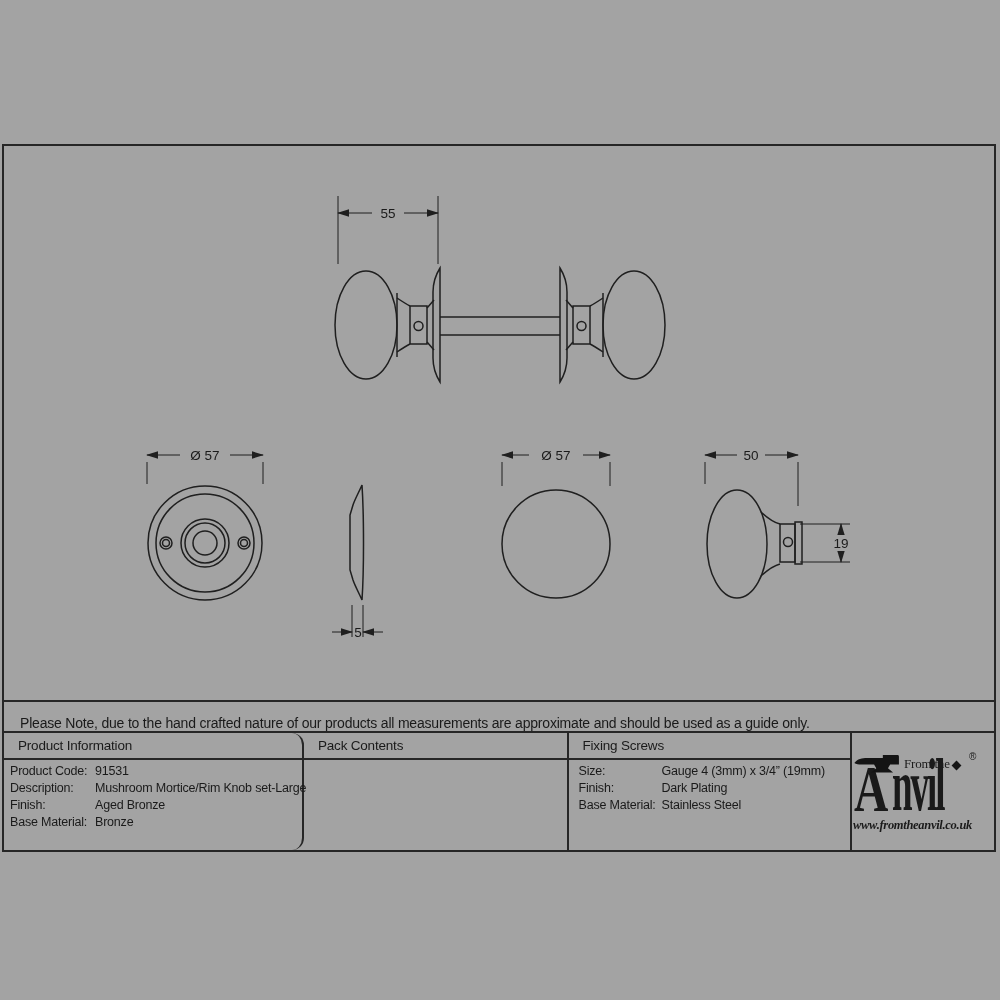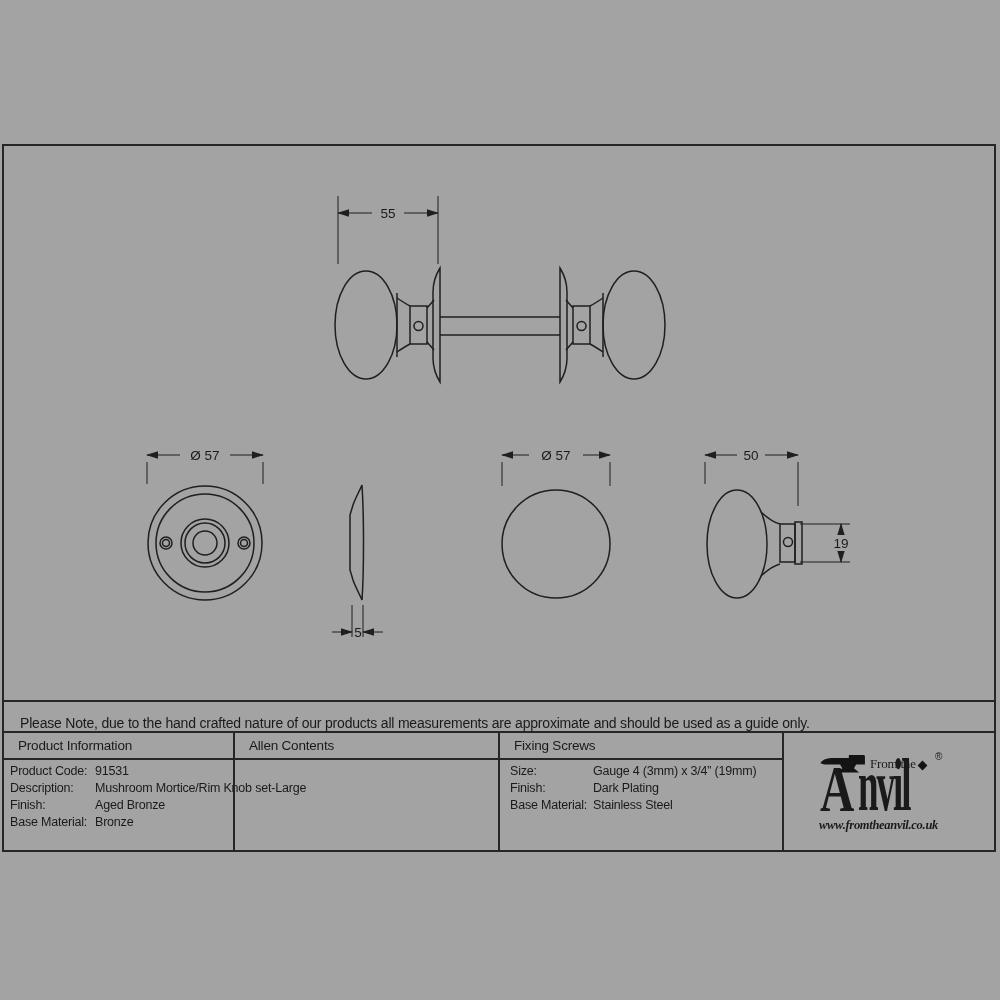--- a/index.html
+++ b/index.html
@@ -10,21 +10,21 @@
   .drawing-svg{position:absolute;left:0;top:0;width:990px;height:554px;}
   svg text{font-family:"Liberation Sans",sans-serif;font-size:13.5px;fill:#1b1b1b;}
 
   .note-bar{position:absolute;left:0;top:554px;width:100%;height:31px;box-sizing:border-box;
             border-top:2px solid #262626;display:flex;align-items:flex-end;padding-left:16px;
             font-size:14px;letter-spacing:-0.2px;}
   .spec-table{position:absolute;left:0;top:585px;bottom:0;width:100%;box-sizing:border-box;
               border-top:2px solid #262626;display:flex;font-size:12.5px;letter-spacing:-0.2px;}
   .col{box-sizing:border-box;height:100%;}
   .col-divided{border-right:2px solid #262626;}
-  .col1{width:231px;}
+  .col1{width:300px;border-radius:12px;}
   .col2{width:265px;}
   .col3{width:284px;}
   .col4{flex:1;display:flex;align-items:center;justify-content:center;}
   .col-header{height:27px;box-sizing:border-box;border-bottom:2px solid #262626;
               display:flex;align-items:center;padding-left:14px;font-size:13.5px;}
   .col-body{padding-top:3px;}
   .kv-row{display:flex;line-height:17px;}
   .col1 .kv-label{flex:none;width:85px;padding-left:6px;}
   .col3 .kv-label{flex:none;width:83px;padding-left:10px;}
   .kv-value{white-space:nowrap;text-align:right;}
@@ -177,21 +177,21 @@
           </div>
           <div class="kv-row">
             <span class="kv-label">Base Material:</span>
             <span class="kv-value">Bronze</span>
           </div>
         </div>
       </div>
 
       <div class="col col2 col-divided">
         <div class="col-header">
-          <span>Allen Contents</span>
+          <span>Pack Contents</span>
         </div>
       </div>
 
       <div class="col col3 col-divided">
         <div class="col-header">
           <span>Fixing Screws</span>
         </div>
         <div class="col-body">
           <div class="kv-row">
             <span class="kv-label">Size:</span>

